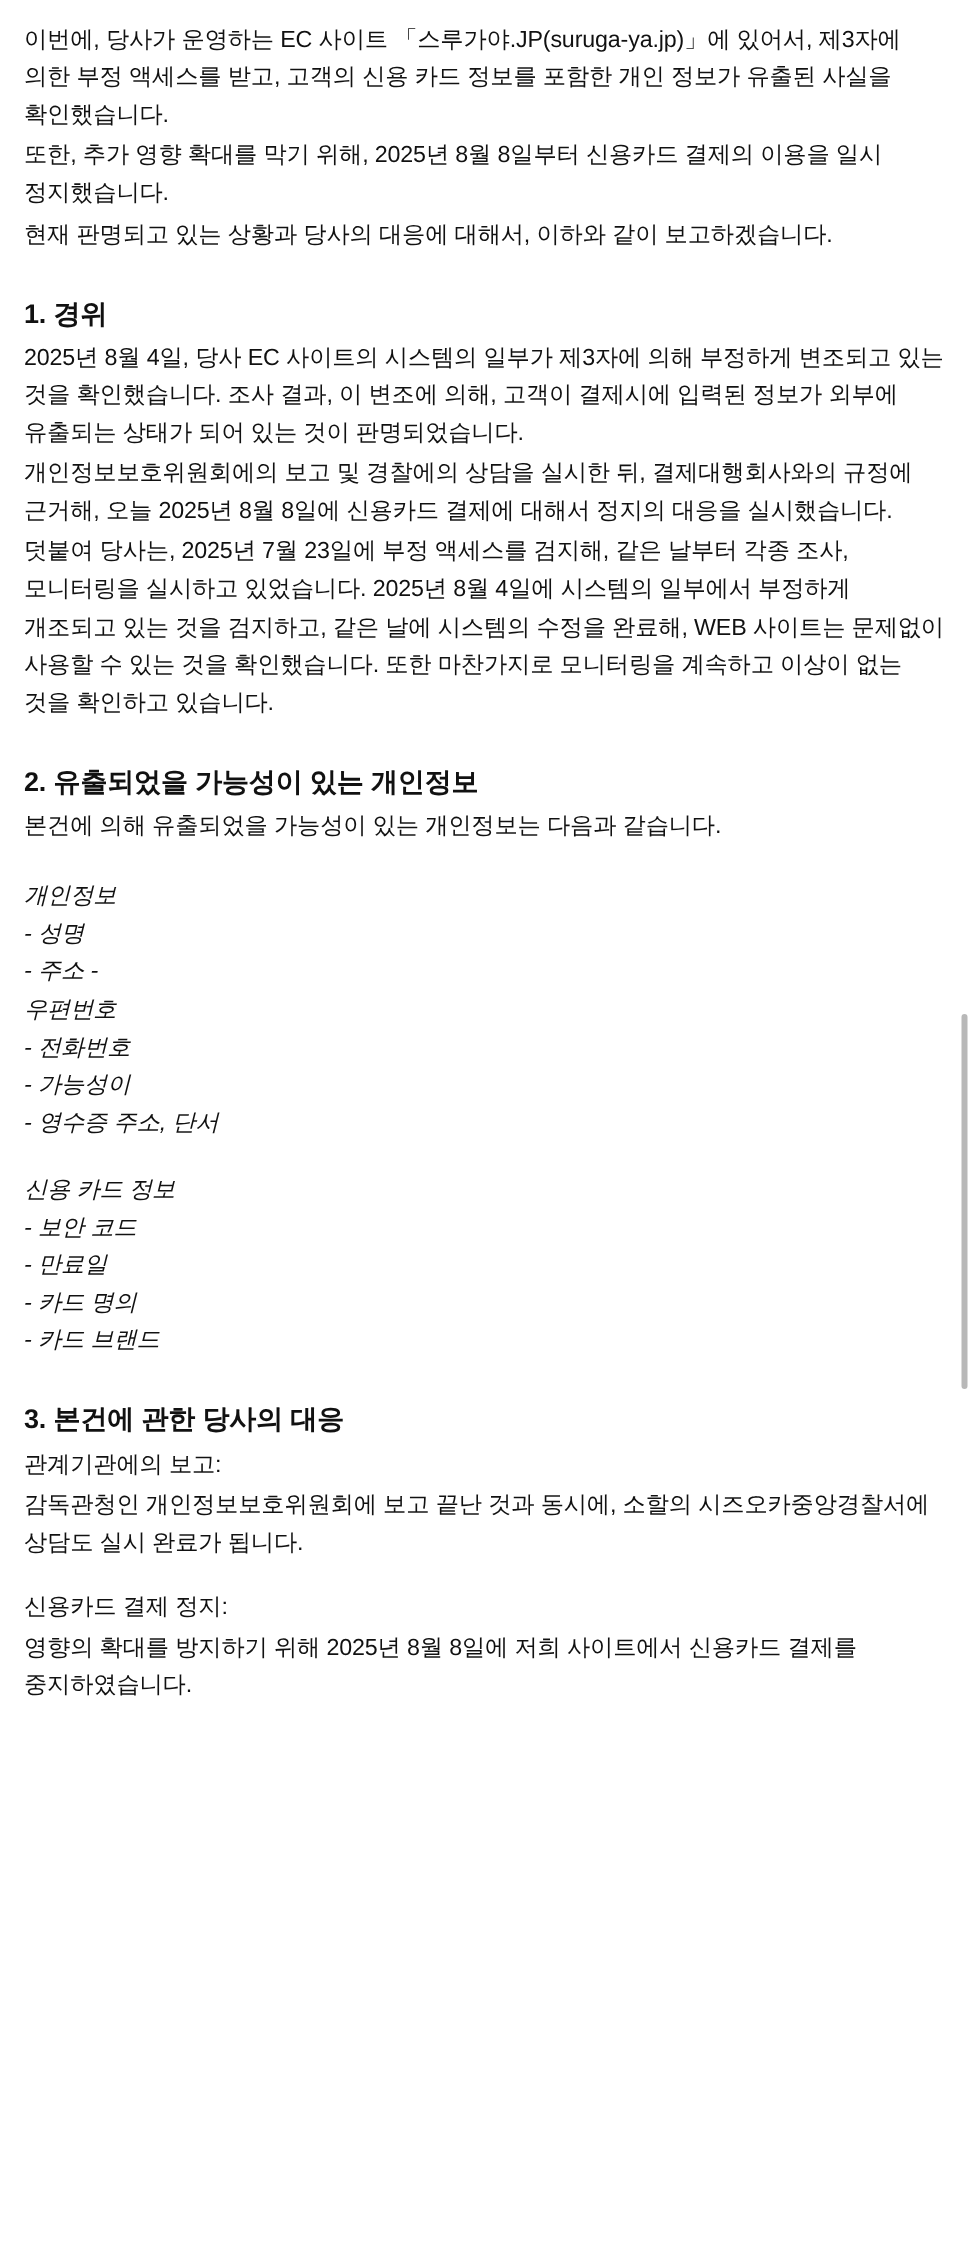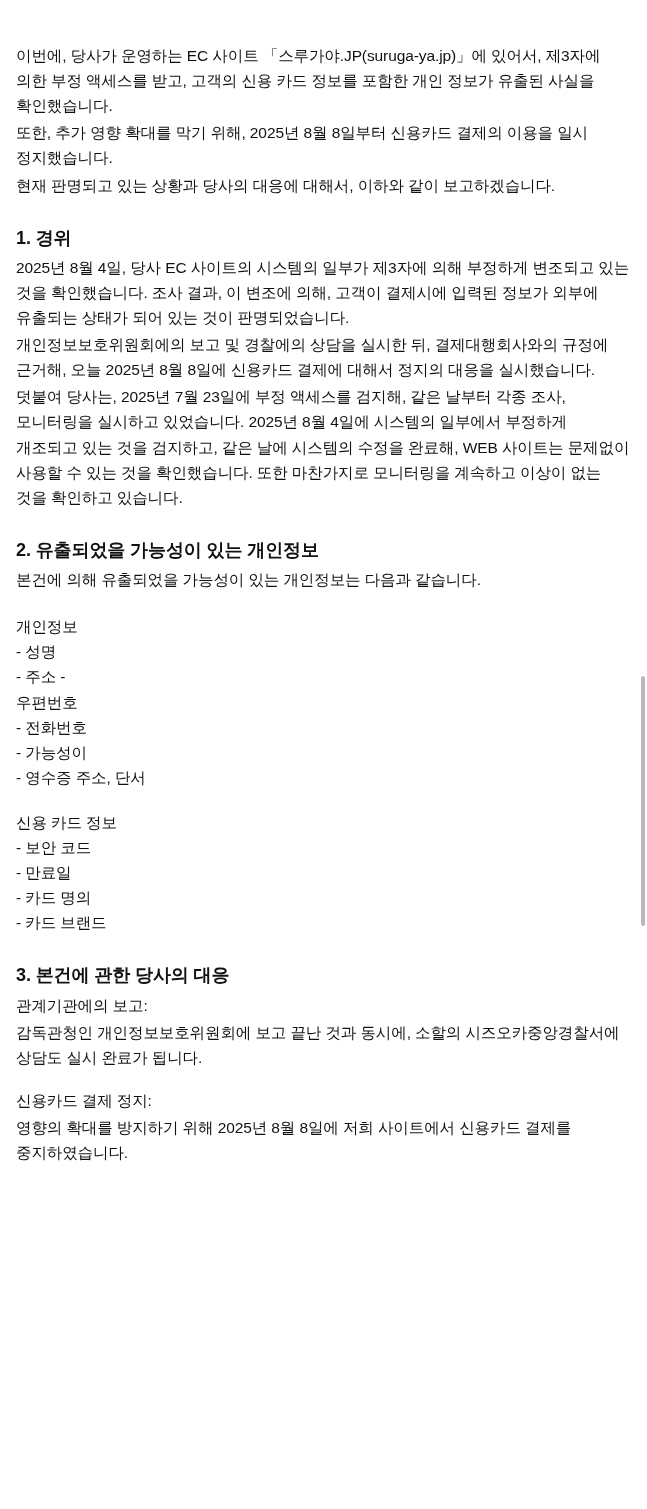--- a/index.html
+++ b/index.html
@@ -12,21 +12,20 @@
     min-height: 1509px;
     font-family: "Liberation Sans", "DejaVu Sans", sans-serif;
     color: #111111;
     position: relative;
     overflow: hidden;
   }
   #doc {
     padding: 14px 16px 10px 16px;
     box-sizing: border-box;
     width: 647px;
-    margin-top: 29px;
   }
   p.para {
     margin: 0 0 2px 0;
     font-size: 15.5px;
     line-height: 1.62;
     letter-spacing: -0.1px;
     word-break: keep-all;
     overflow-wrap: break-word;
   }
   h2.section {
@@ -37,21 +36,21 @@
     letter-spacing: -0.1px;
   }
   .spacer-sm { height: 16px; }
   .spacer-md { height: 20px; }
   .list-line {
     margin: 0;
     font-size: 15.5px;
     line-height: 1.62;
     letter-spacing: -0.1px;
   }
-  .list-block { margin: 0 0 0 0; }
+  .list-block { margin: 0 0 0 0; font-style: italic; }
   .scrollbar {
     position: absolute;
     right: 2px;
     top: 676px;
     width: 4px;
     height: 250px;
     background: #b8b8b8;
     border-radius: 2px;
   }
 </style>

